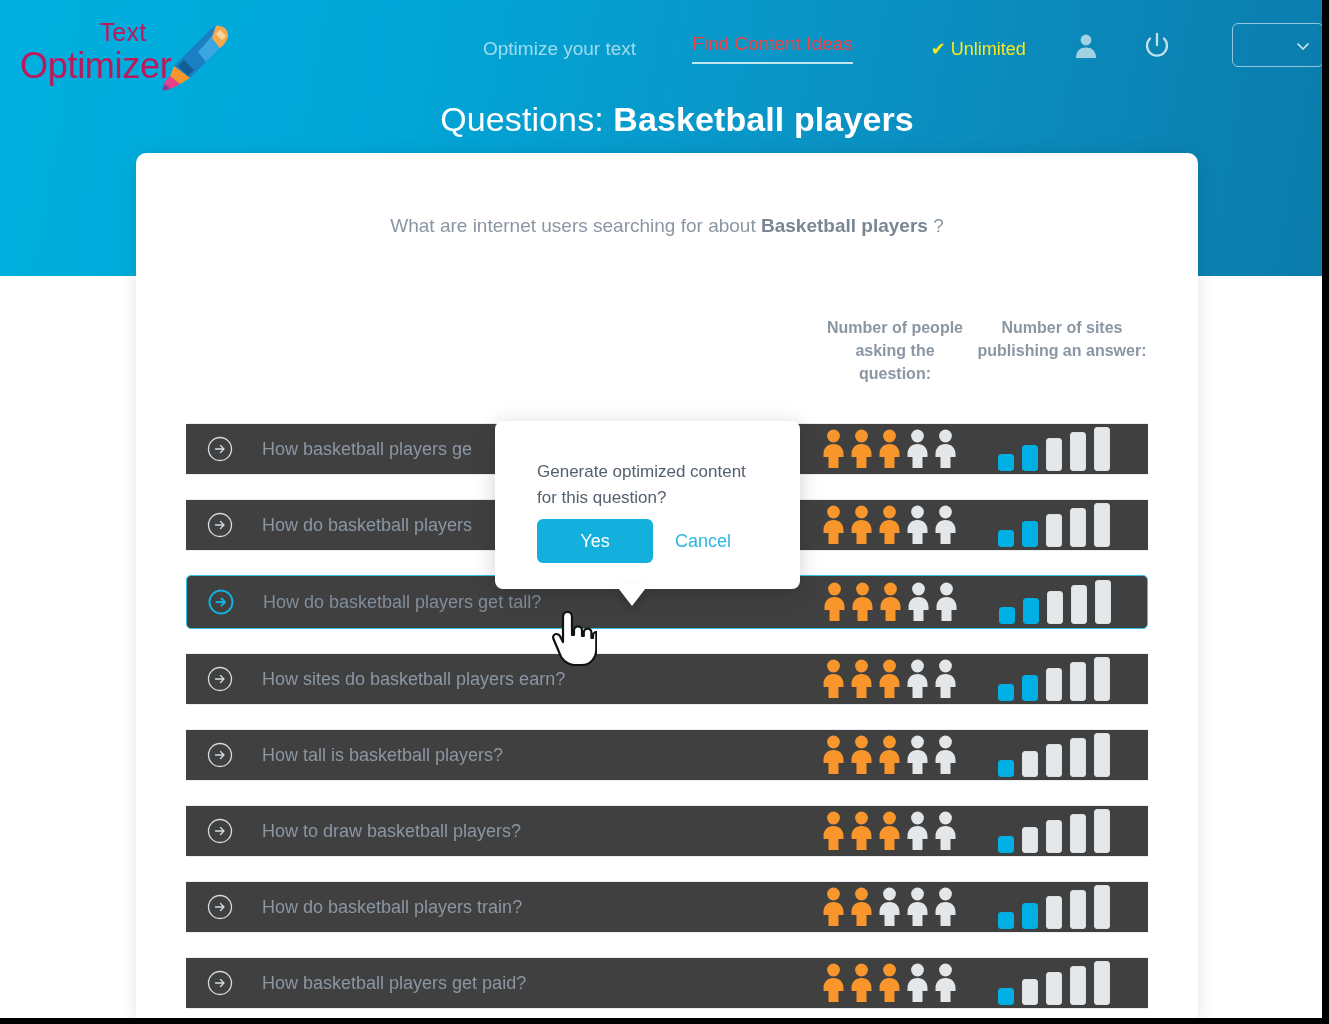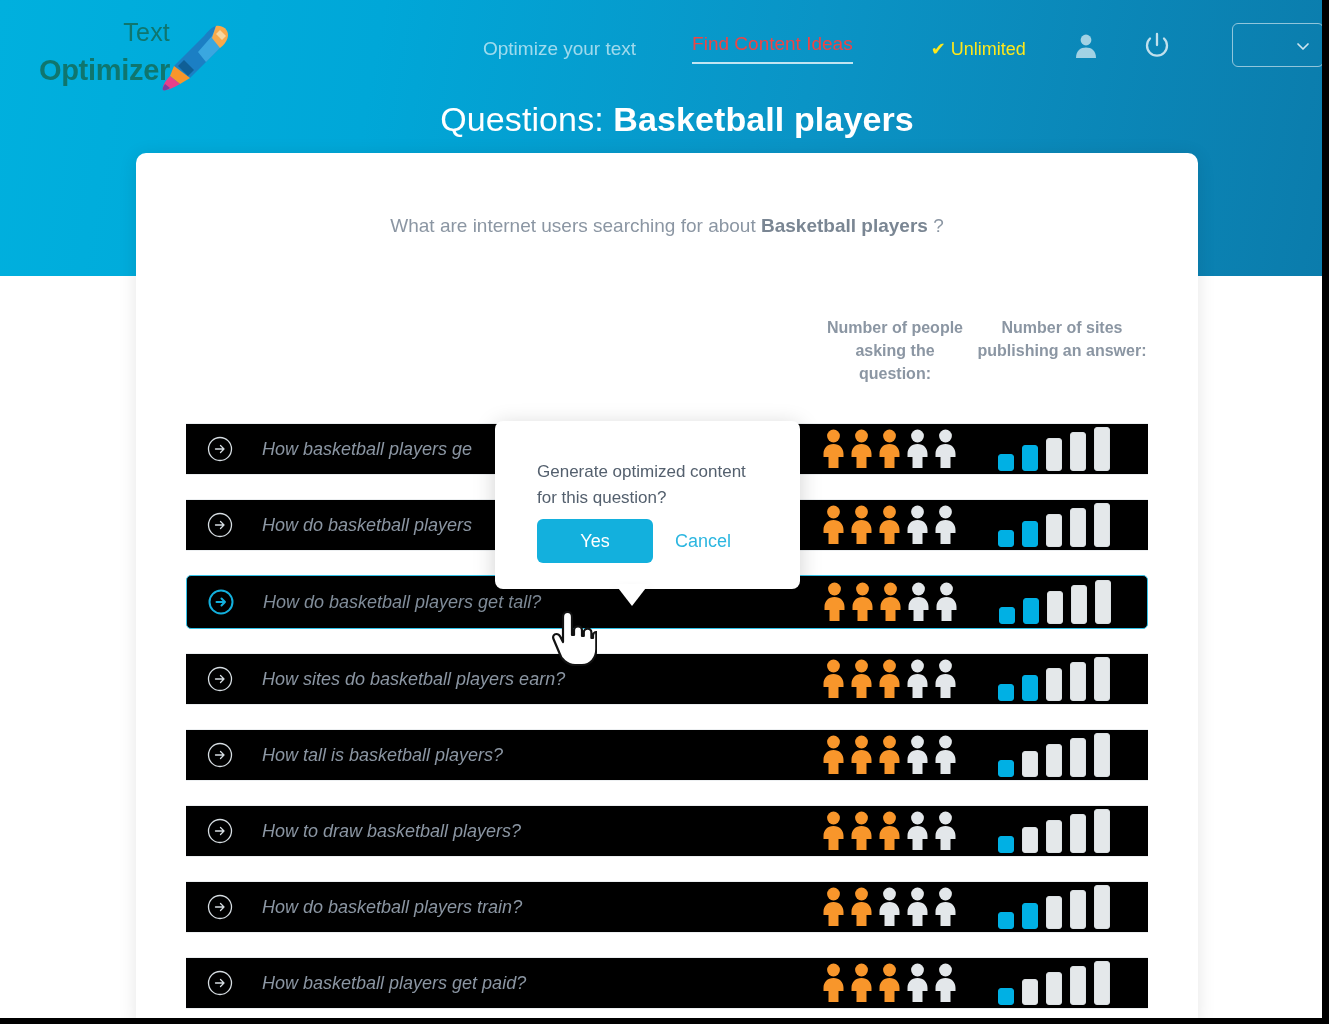--- a/index.html
+++ b/index.html
@@ -42,37 +42,37 @@
   
   .logo {
     position: absolute;
     left: 20px; top: 16px;
     width: 190px; height: 72px;
   }
   .logo-text {
     position: absolute;
     left: 0; top: 4px;
     width: 150px;
-    color: #0f766e;
+    color: #be185d;
     line-height: 1;
-    text-align: right;
+    text-align: center;
   }
   .logo-word-top {
     display: block;
     font-size: 25px;
     font-weight: 400;
     letter-spacing: .2px;
     margin-left: 56px;
   }
   .logo-word-bottom {
     display: block;
-    font-size: 29px;
-    font-weight: 700;
+    font-size: 36px;
+    font-weight: 400;
     letter-spacing: -0.3px;
-    margin-top: 11px;
+    margin-top: 3px;
   }
   .logo-rocket {
     position: absolute;
     left: 140px; top: 6px;
     width: 72px; height: 70px;
   }
 
   
   .nav {
     position: absolute;
@@ -188,23 +188,22 @@
     width: 962px;
   }
   .row {
     position: relative;
     height: 52px;
     margin-bottom: 24px;
     border-top: 1px solid #eceff1;
     border-bottom: 1px solid #eceff1;
     display: flex;
     align-items: center;
-    background: #000000;
+    background: #404040;
     cursor: pointer;
-    font-style: italic;
   }
   .row.selected {
     border: 1px solid #33c3e8;
     border-radius: 5px;
     height: 54px;
   }
   .row-arrow {
     position: absolute;
     left: 21px; top: 50%;
     margin-top: -13px;

